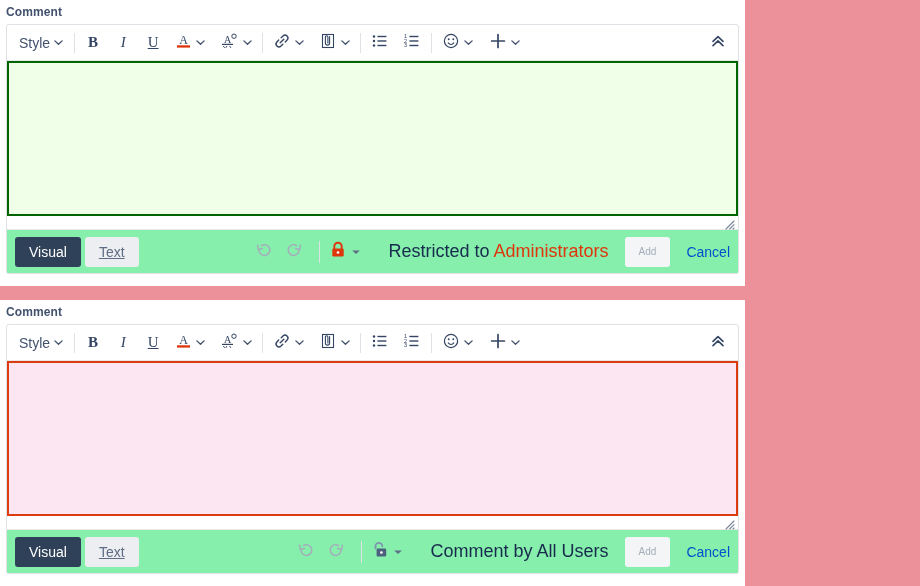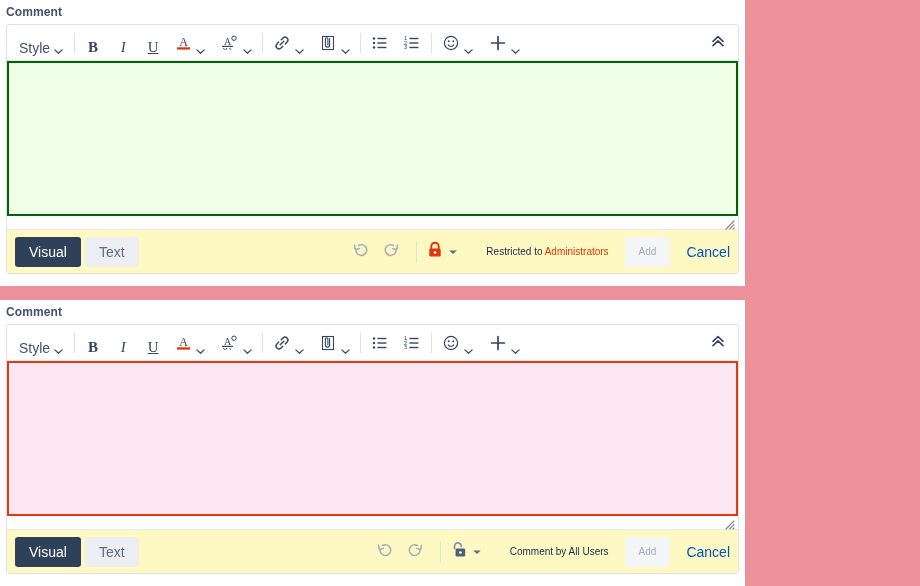--- a/index.html
+++ b/index.html
@@ -47,21 +47,21 @@
     height:36px;
     padding:0 8px;
     box-sizing:border-box;
     border-bottom:1px solid #e6e8ea;
   }
   .tb-sep{
     width:1px;height:20px;background:#dfe1e6;margin:0 7px;
     flex:0 0 auto;
   }
   .tb-btn{
-    display:flex;align-items:flex-end;justify-content:center;
+    display:flex;align-items:center;justify-content:center;
     height:26px;min-width:22px;padding:0 3px;
     color:#344563;
     border-radius:3px;
     cursor:pointer;
     box-sizing:border-box;
   }
   .tb-btn.style-btn{padding:0 4px;}
   .style-text{font-size:14px;color:#42526e;}
   .caret{
     margin-left:4px;
@@ -106,50 +106,50 @@
     cursor:nwse-resize;
   }
 
   
   .footer{
     display:flex;align-items:center;
     height:44px;
     padding:0 8px;
     box-sizing:border-box;
     border-top:1px solid #e6e8ea;
-    background:#fef9c3;
+    background:#86efac;
   }
   .mode-tabs{display:flex;align-items:center;gap:4px;}
   .mode-tab{
     font-size:14px;
     padding:7px 14px;
     border-radius:3px;
     cursor:pointer;
     line-height:16px;
   }
   .mode-tab.active{background:#2e4159;color:#ffffff;}
-  .mode-tab.inactive{background:#eceef1;color:#5e6c84;}
+  .mode-tab.inactive{background:#eceef1;color:#5e6c84;text-decoration:underline;}
 
   .footer-right{
     margin-left:auto;
     display:flex;align-items:center;
   }
   .hist-btn{
     width:30px;height:28px;
     display:flex;align-items:center;justify-content:center;
     color:#a5adba;
     cursor:pointer;
   }
   .foot-sep{width:1px;height:22px;background:#dfe1e6;margin:0 10px;}
   .restrict{
     display:flex;align-items:center;cursor:pointer;
   }
   .restrict .caret{margin-left:5px;color:#5e6c84;}
   .restrict-label{
-    font-size:10px;color:#172b4d;margin-left:28px;white-space:nowrap;
+    font-size:18px;color:#172b4d;margin-left:28px;white-space:nowrap;
   }
   .restrict-label .accent{color:#de350b;}
   .add-btn{
     font-size:10px;color:#a5adba;
     background:#f4f5f7;
     border:none;border-radius:3px;
     padding:7px 14px;
     margin-left:16px;
     cursor:default;
     font-family:"Liberation Sans", sans-serif;

